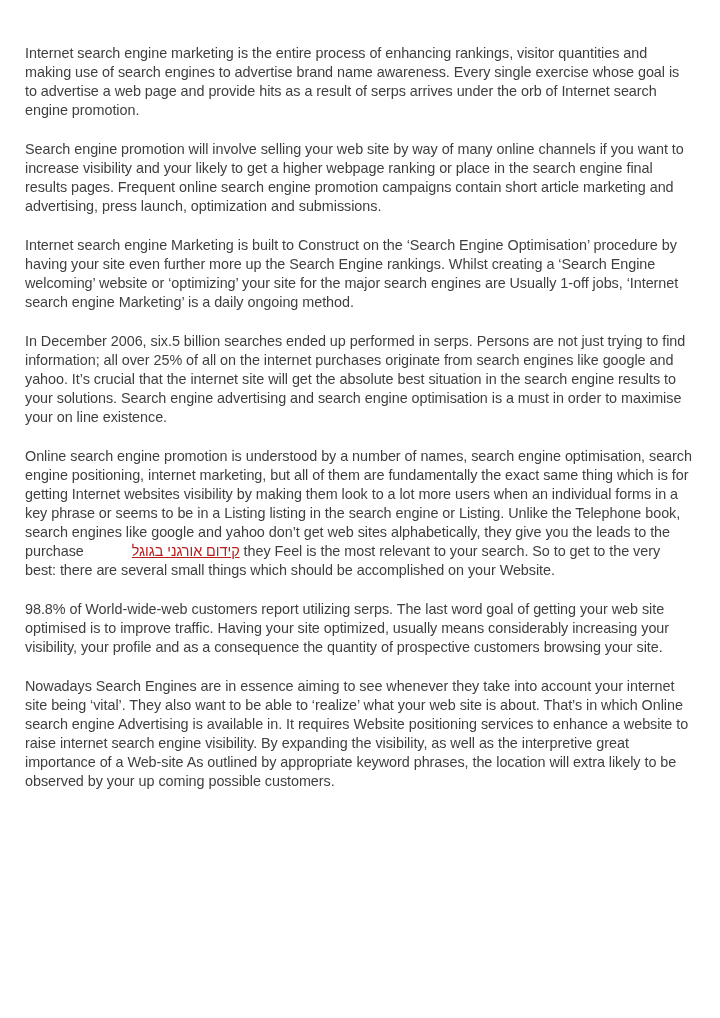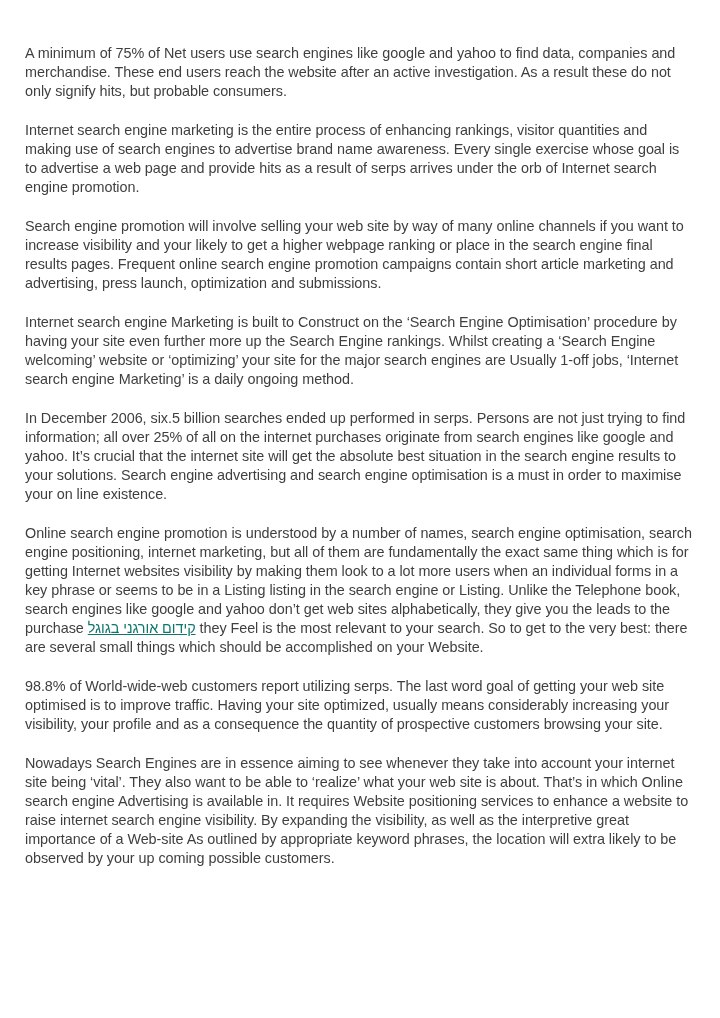--- a/index.html
+++ b/index.html
@@ -20,30 +20,30 @@
     padding: 44px 26px 0 25px;
     color: #3f3f3f;
     font-size: 14.4px;
     line-height: 19px;
     letter-spacing: -0.05px;
   }
   .page p {
     margin: 0 0 20px 0;
   }
   .page a {
-    color: #0f766e;
+    color: #b91c1c;
     text-decoration: underline;
     cursor: pointer;
+    margin-left: 44px;
   }
 </style>
 </head>
 <body>
 
 <div class="page">
-  <p>A minimum of 75% of Net users use search engines like google and yahoo to find data, companies and merchandise. These end users reach the website after an active investigation. As a result these do not only signify hits, but probable consumers.</p>
 
   <p>Internet search engine marketing is the entire process of enhancing rankings, visitor quantities and making use of search engines to advertise brand name awareness. Every single exercise whose goal is to advertise a web page and provide hits as a result of serps arrives under the orb of Internet search engine promotion.</p>
 
   <p>Search engine promotion will involve selling your web site by way of many online channels if you want to increase visibility and your likely to get a higher webpage ranking or place in the search engine final results pages. Frequent online search engine promotion campaigns contain short article marketing and advertising, press launch, optimization and submissions.</p>
 
   <p>Internet search engine Marketing is built to Construct on the ‘Search Engine Optimisation’ procedure by having your site even further more up the Search Engine rankings. Whilst creating a ‘Search Engine welcoming’ website or ‘optimizing’ your site for the major search engines are Usually 1-off jobs, ‘Internet search engine Marketing’ is a daily ongoing method.</p>
 
   <p>In December 2006, six.5 billion searches ended up performed in serps. Persons are not just trying to find information; all over 25% of all on the internet purchases originate from search engines like google and yahoo. It’s crucial that the internet site will get the absolute best situation in the search engine results to your solutions. Search engine advertising and search engine optimisation is a must in order to maximise your on line existence.</p>
 
   <p>

